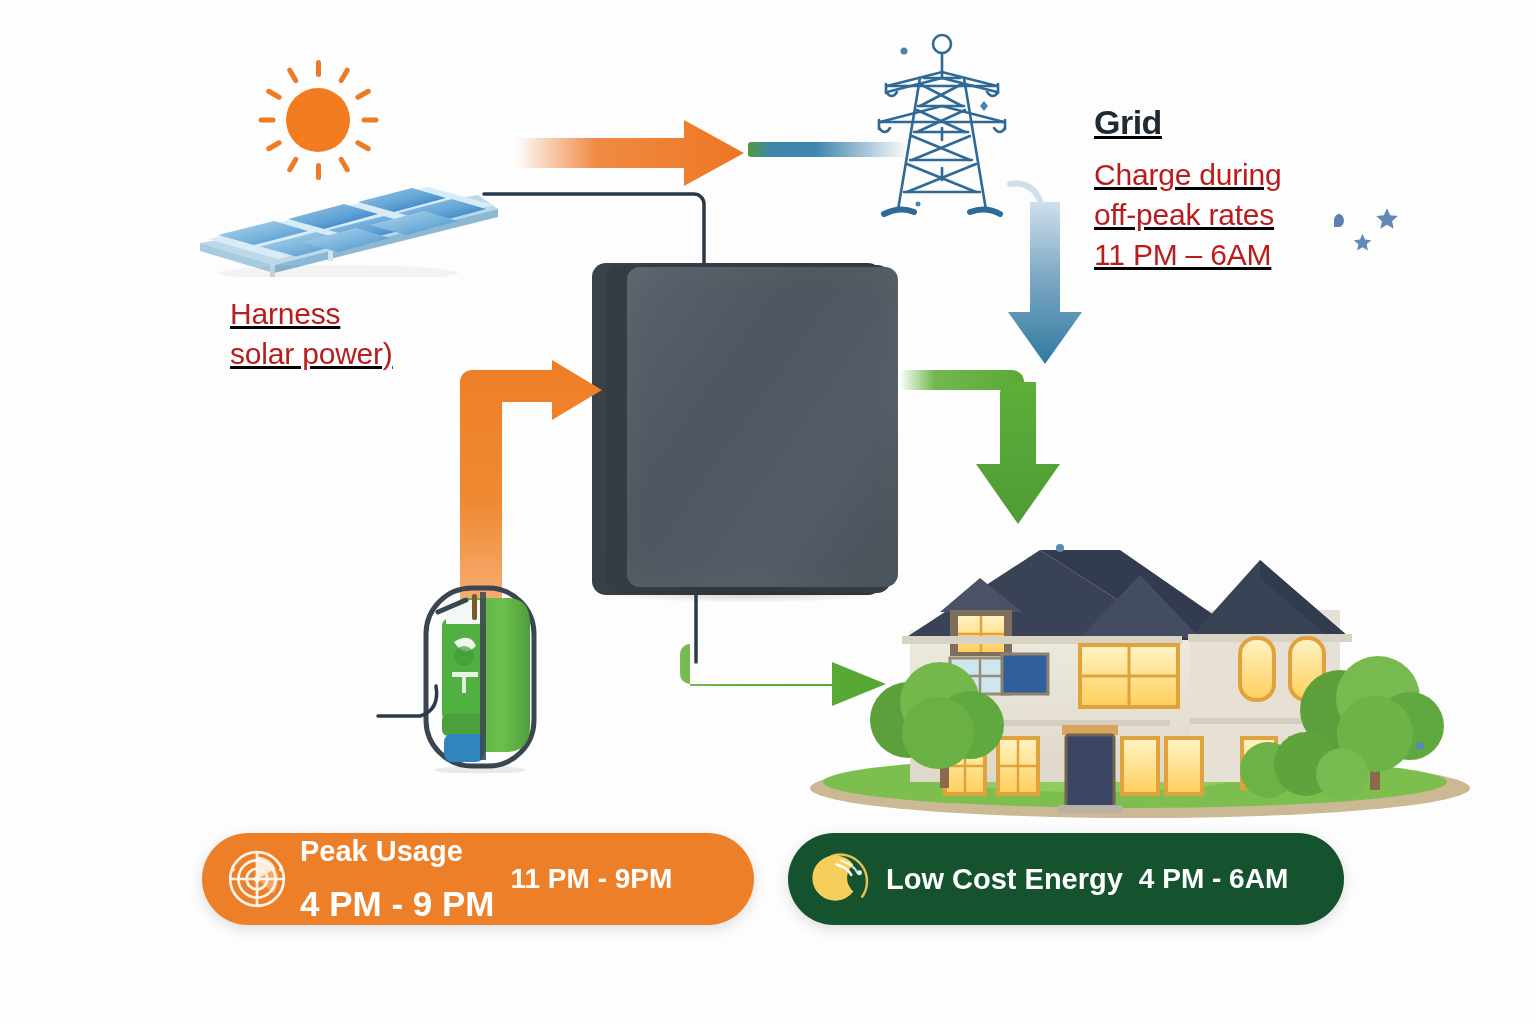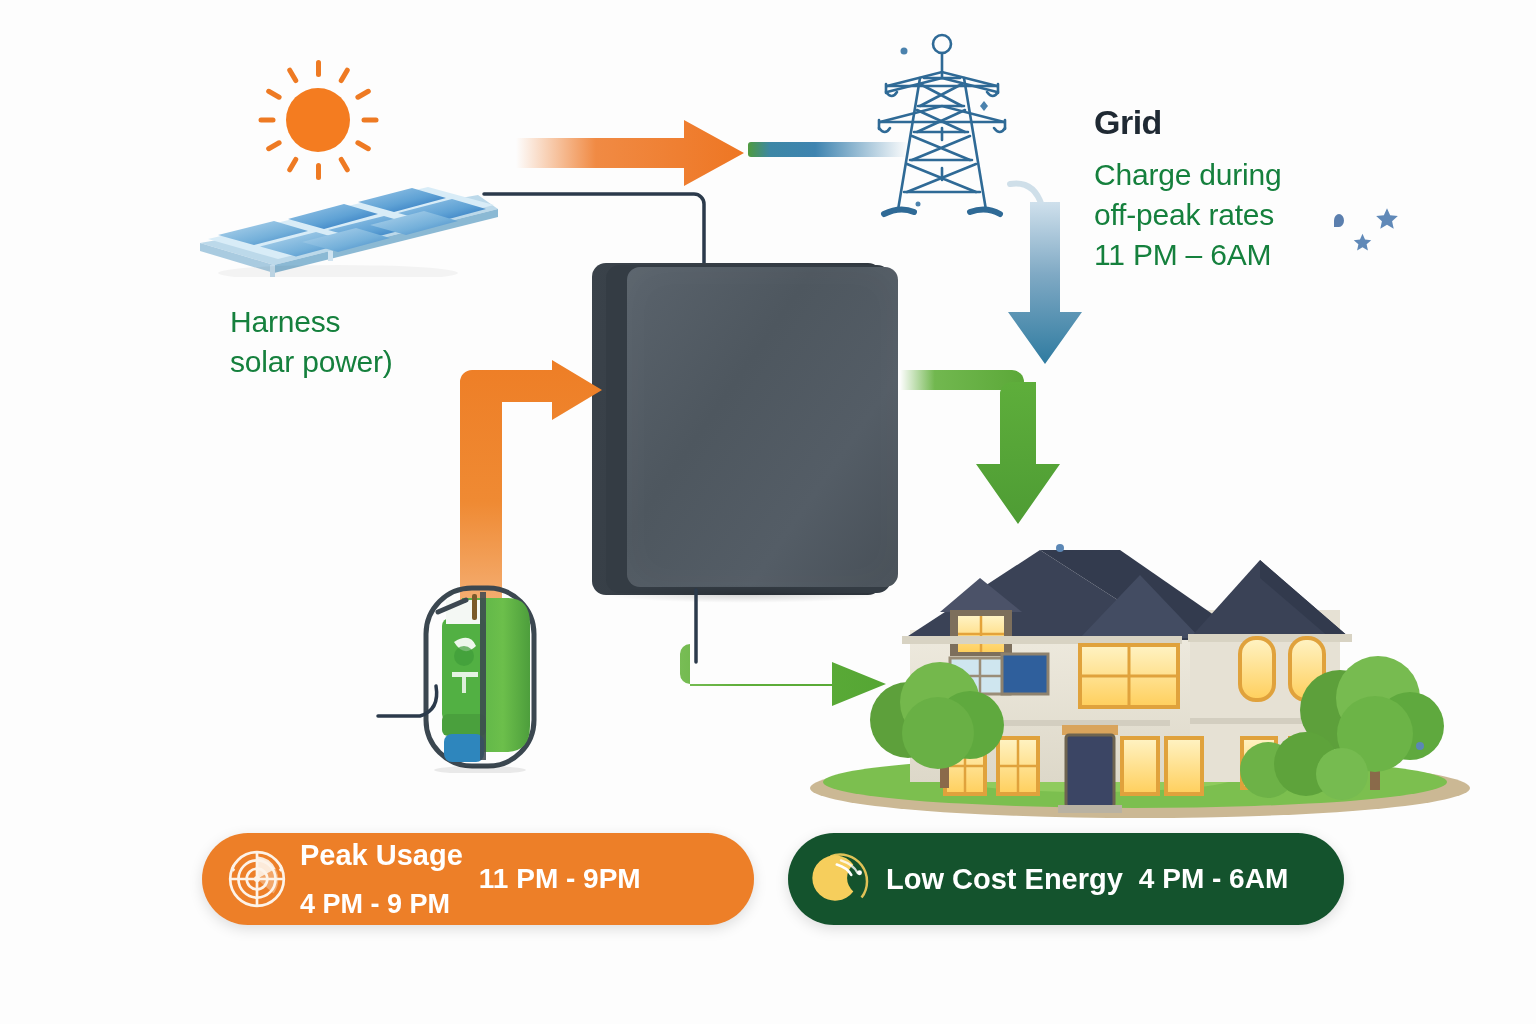--- a/index.html
+++ b/index.html
@@ -9,32 +9,32 @@
     font-family: "Liberation Sans", sans-serif;
     overflow: hidden;
   }
   #stage {
     position: relative;
     width: 1536px; height: 1024px;
     background: #fdfdfd;
   }
 
   
-  .label-block { position: absolute; }
+  .label-block { position: absolute; text-decoration: underline; }
   .label-title {
     font-size: 34px;
     font-weight: bold;
     color: #1f2933;
     letter-spacing: -0.5px;
     line-height: 1.1;
     white-space: nowrap;
   }
   .label-sub {
     font-size: 30px;
-    color: #15803d;
+    color: #b91c1c;
     line-height: 1.32;
     letter-spacing: -0.2px;
     white-space: pre-line;
   }
 
   
   #solar-group { position: absolute; left: 168px; top: 52px; width: 360px; height: 230px; }
   #sun { position: absolute; left: 90px; top: 8px; width: 120px; height: 120px; }
   #sun .disc {
     position: absolute; left: 28px; top: 28px; width: 64px; height: 64px;
@@ -88,21 +88,21 @@
     position: absolute;
     display: flex; align-items: center;
     border-radius: 46px;
     height: 92px;
     padding: 0 30px 0 22px;
     box-shadow: 0 4px 14px rgba(0,0,0,0.13);
   }
   .pill .pill-icon { width: 66px; height: 66px; flex: 0 0 66px; margin-right: 10px; }
   .pill .pill-text { display: flex; flex-direction: column; justify-content: space-between; gap: 17px; }
   .pill .pill-title { font-size: 29px; font-weight: bold; color: #ffffff; line-height: 1.12; white-space: nowrap; }
-  .pill .pill-sub { font-size: 27px; font-weight: bold; color: #ffffff; line-height: 1.12; white-space: nowrap; }
+  .pill .pill-sub { font-size: 35px; font-weight: bold; color: #ffffff; line-height: 1.12; white-space: nowrap; }
   .pill .pill-time {
     font-size: 28px; font-weight: bold; color: #ffffff;
     margin-left: 16px; white-space: nowrap;
   }
   #pill-peak { left: 202px; top: 833px; width: 552px; background: #ED7F28; }
   #pill-lowcost { left: 788px; top: 833px; width: 556px; background: #14532d; }
 
   .deco-star { position: absolute; }
   .deco-dot { position: absolute; border-radius: 50%; background: #5b7fae; }
 </style>
@@ -158,21 +158,21 @@
       <polygon points="124,95 160,105 212,91 178,81" fill="url(#cellGrad2)"></polygon>
       <polygon points="192,78 228,88 280,74 246,64" fill="url(#cellGrad2)"></polygon>
 
       <rect x="92" y="118" width="5" height="12" fill="#c3dcec"></rect>
       <rect x="150" y="104" width="5" height="10" fill="#cfe3f0"></rect>
       <ellipse cx="160" cy="126" rx="120" ry="8" fill="rgba(0,0,0,0.04)"></ellipse>
     </svg>
   </div>
 
   <div class="label-block" style="left:230px; top:288px;">
-    <div class="label-sub" style="margin-top:14px;">Harness
+    <div class="label-sub" style="margin-top:6px;">Harness
 solar power)</div>
   </div>
 
   <svg class="arrow-svg" style="left:480px; top:180px; width:240px; height:110px;" viewBox="0 0 240 110">
     <path d="M4 14 H 214 a10 10 0 0 1 10 10 V 106" fill="none" stroke="#2b3a4b" stroke-width="3.5" stroke-linecap="round"></path>
   </svg>
 
   <svg class="arrow-svg" style="left:516px; top:116px; width:230px; height:74px;" viewBox="0 0 230 74">
     <defs>
       <linearGradient id="orangeFade" x1="0" y1="0" x2="1" y2="0">

